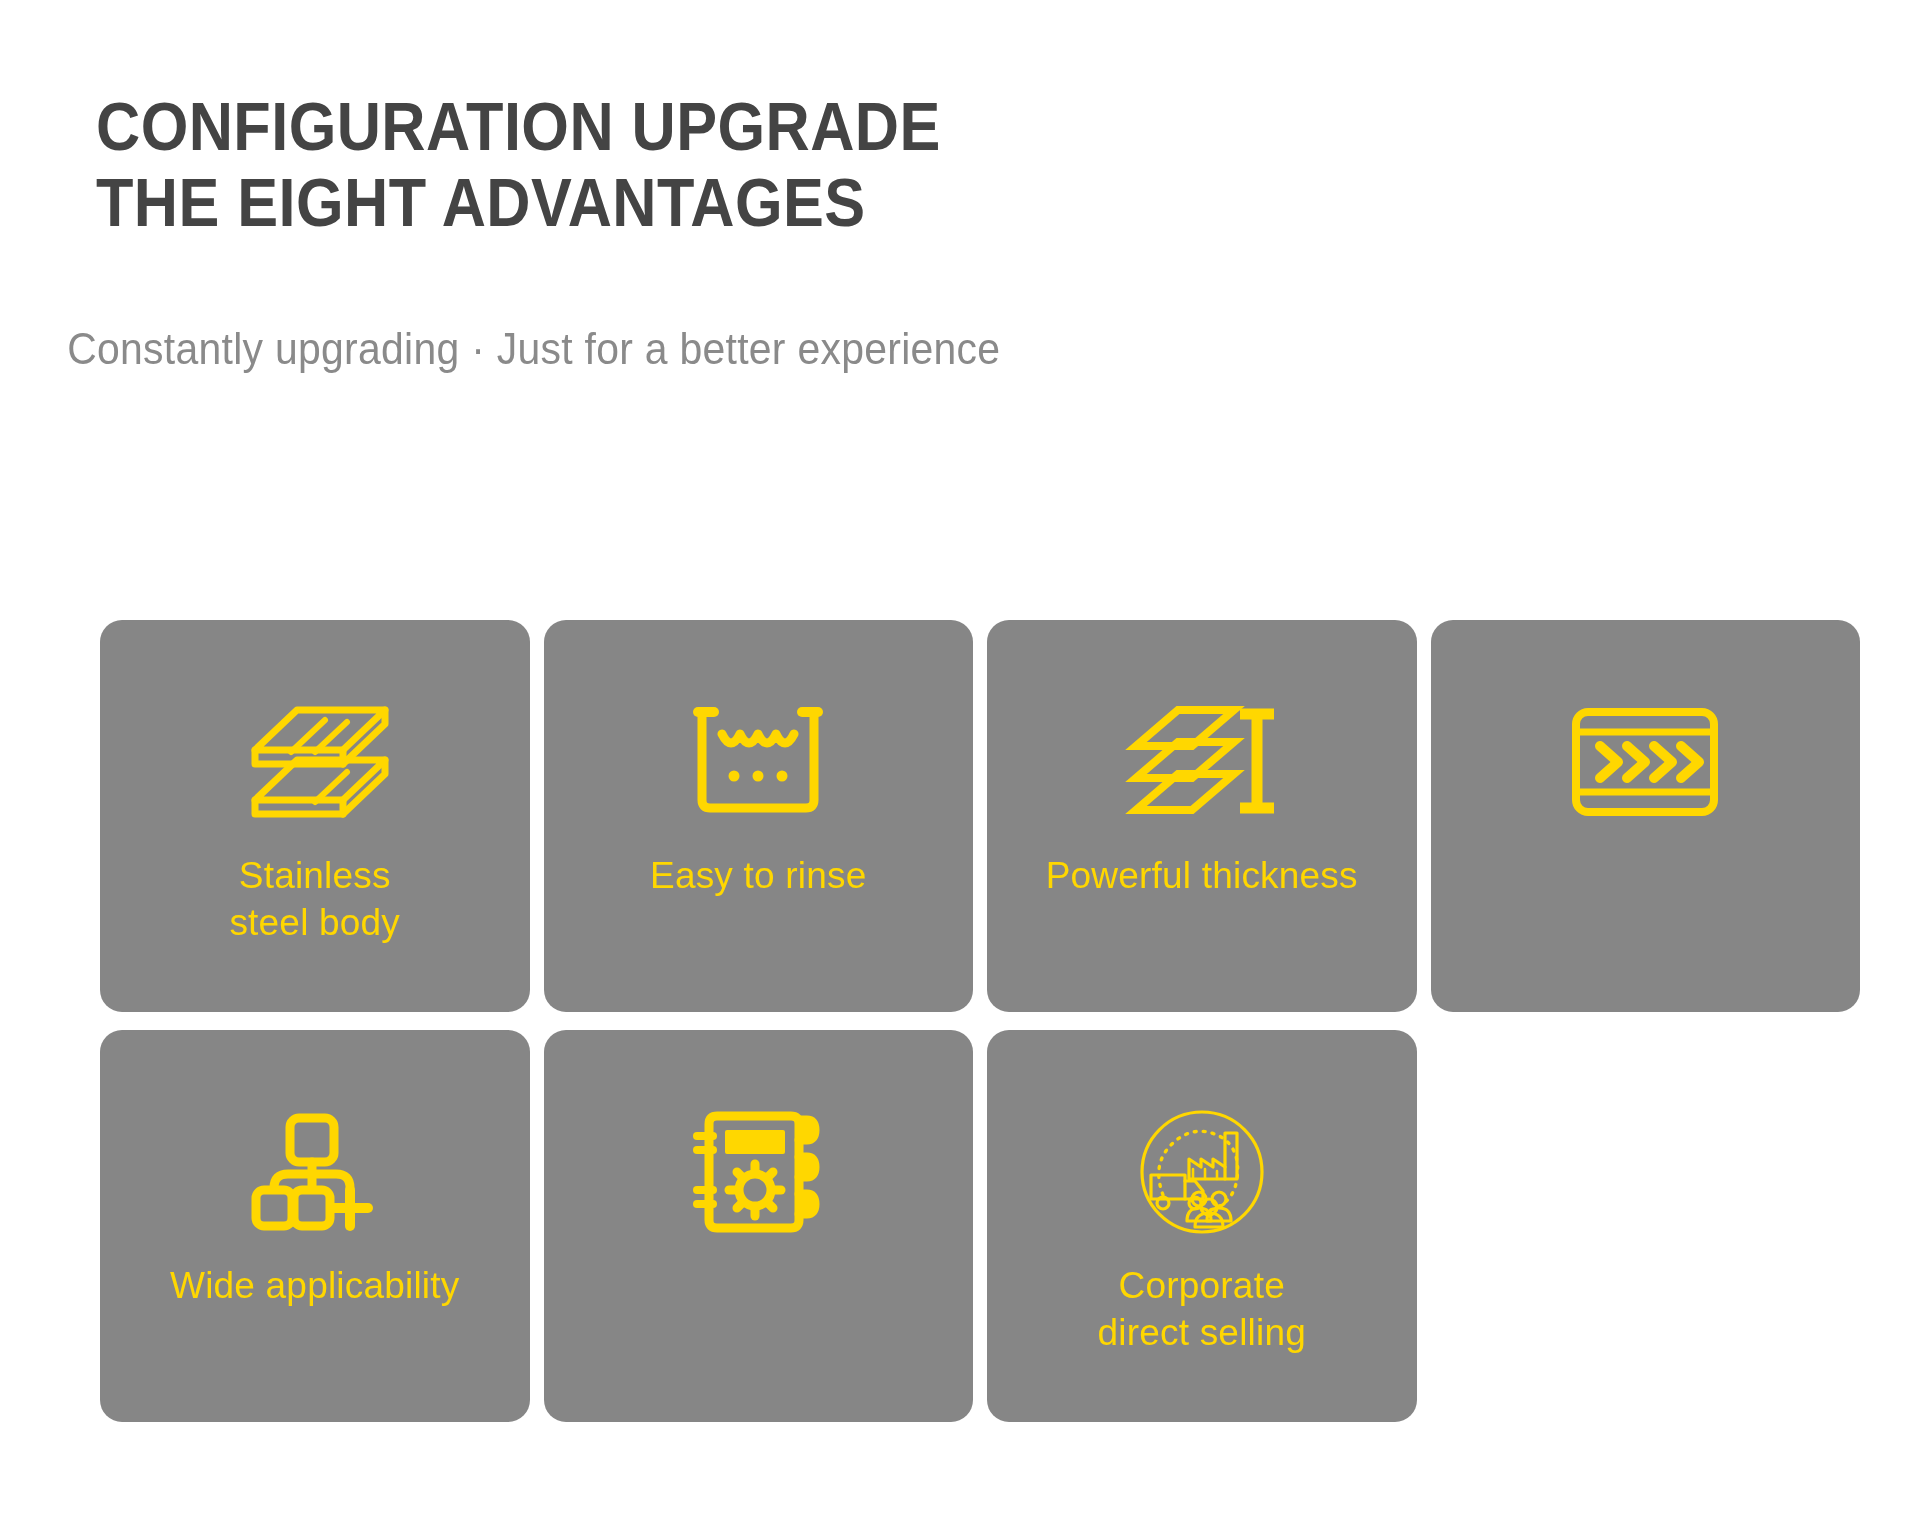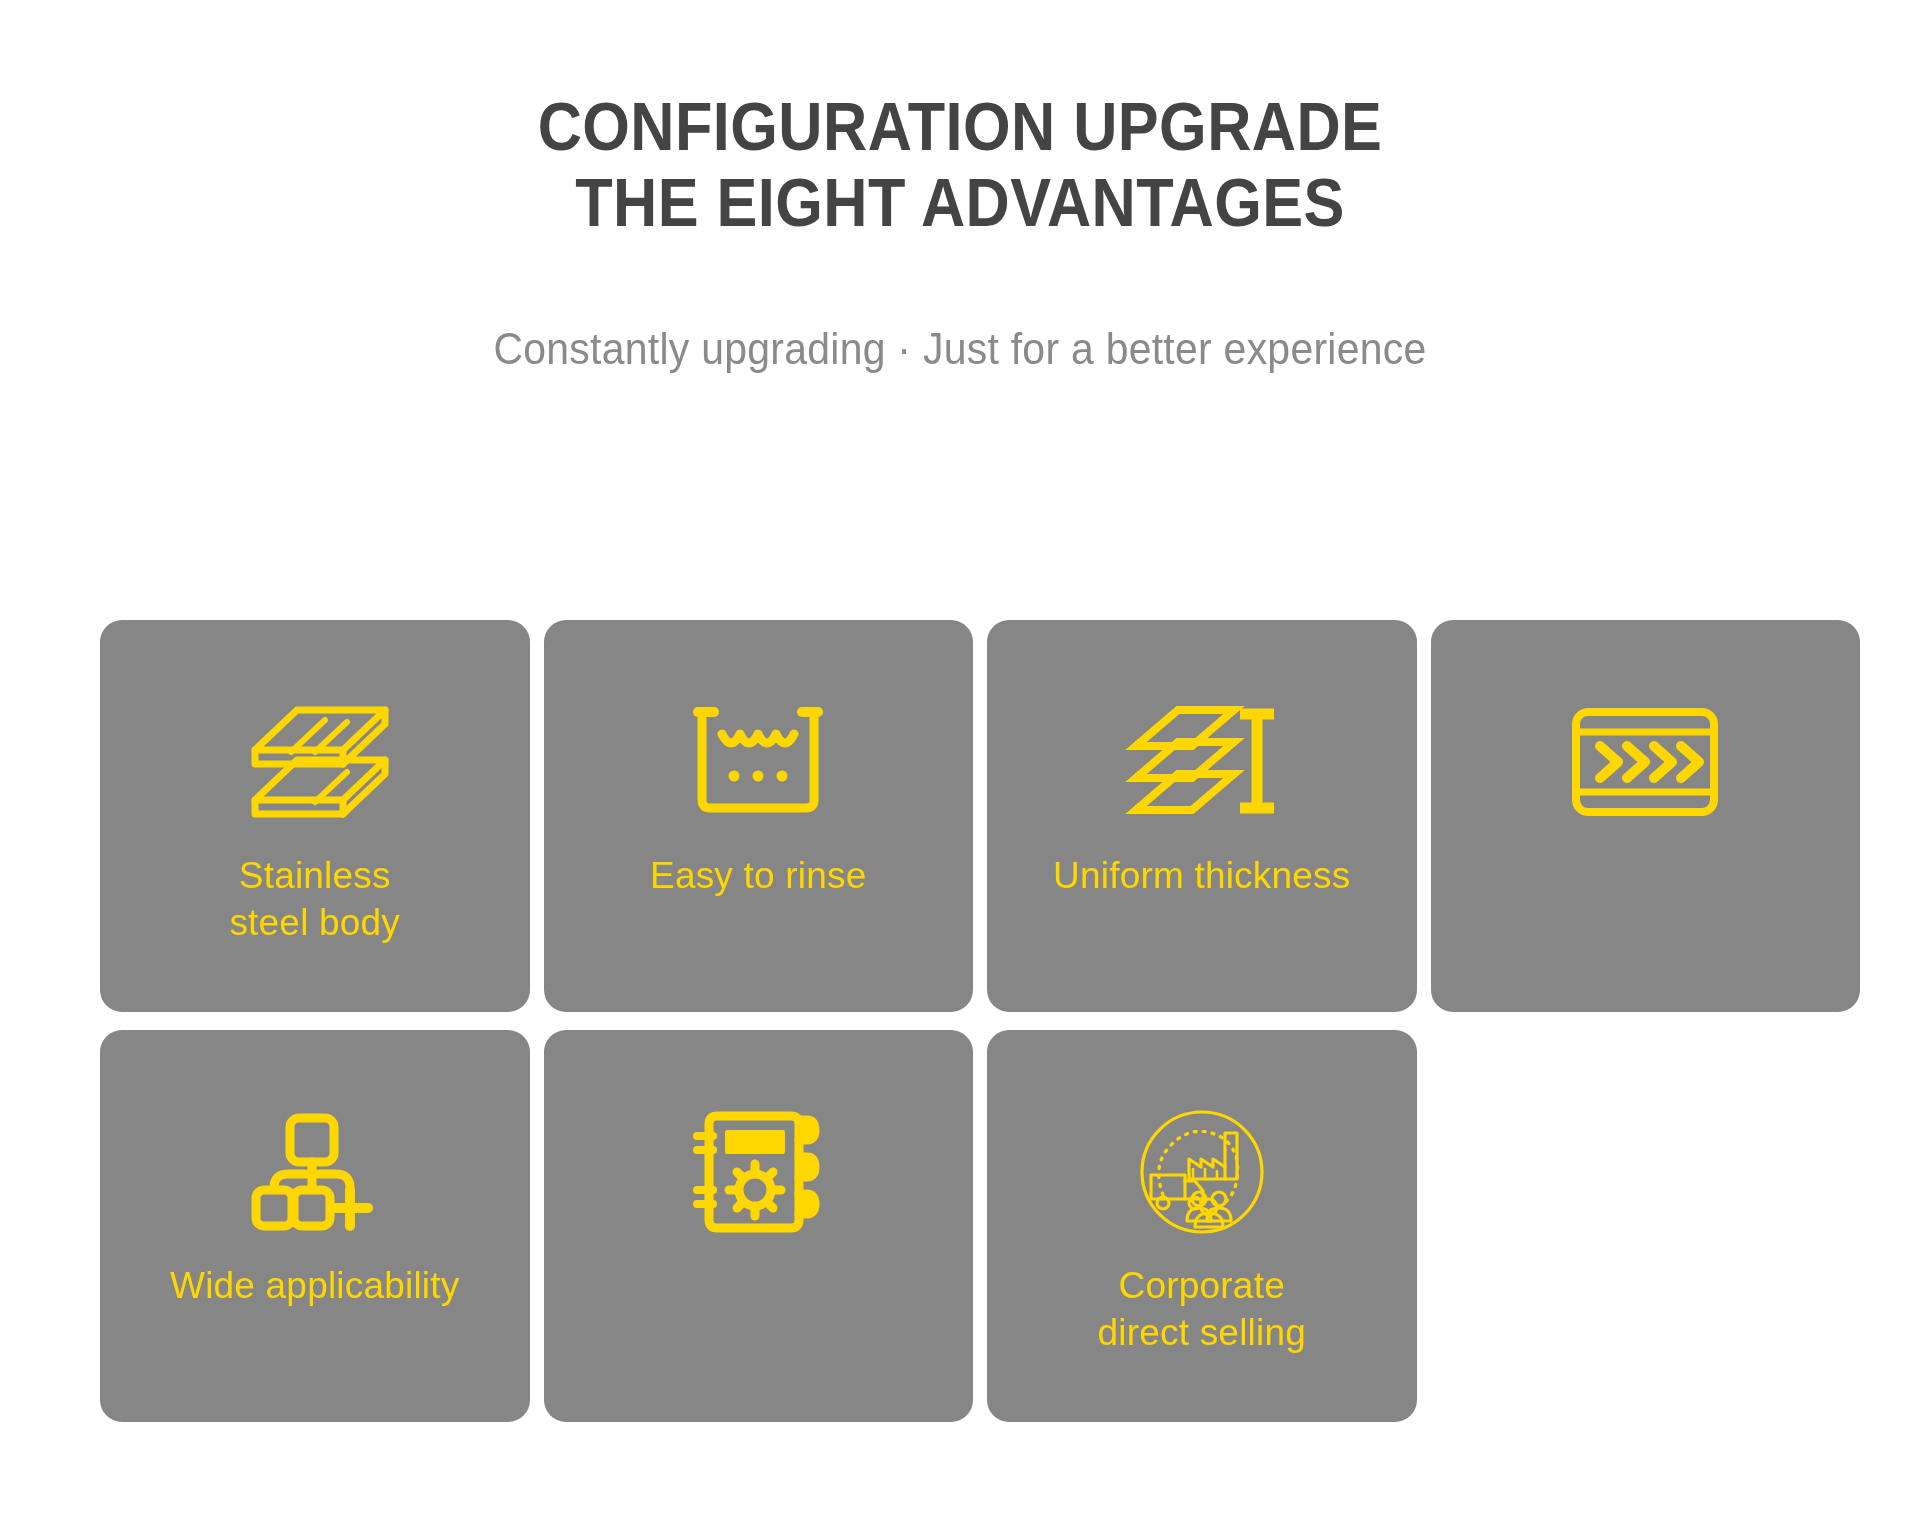--- a/index.html
+++ b/index.html
@@ -12,21 +12,20 @@
   .page {
     position:relative;
     width:1920px; height:1522px;
     background:#ffffff;
   }
 
   
   .header {
     position:absolute;
     top:88px; left:0; width:1920px;
-    text-align:center;
   }
   .title {
     color:#444444;
     font-size:68px;
     font-weight:bold;
     letter-spacing:0.5px;
     line-height:1.12;
     transform:scaleX(0.90);
     transform-origin:center top;
     white-space:pre-line;
@@ -134,21 +133,21 @@
       <div class="icon-wrap">
         <svg width="160" height="120" viewBox="0 0 160 120" fill="none" stroke="#FFD700" stroke-width="8" stroke-linecap="butt" stroke-linejoin="miter">
           <path d="M56 8 L112 8 L70 44 L14 44 Z"></path>
           <path d="M56 40 L112 40 L70 76 L14 76 Z"></path>
           <path d="M56 72 L112 72 L70 108 L14 108 Z"></path>
           <path d="M118 12 L152 12" stroke-width="11"></path>
           <path d="M135 12 L135 106" stroke-width="11"></path>
           <path d="M118 106 L152 106" stroke-width="11"></path>
         </svg>
       </div>
-      <div class="card-label">Uniform thickness</div>
+      <div class="card-label">Powerful thickness</div>
     </div>
 
     <div class="card">
       <div class="icon-wrap">
         <svg width="150" height="112" viewBox="0 0 150 112" fill="none" stroke="#FFD700" stroke-width="8" stroke-linecap="round" stroke-linejoin="round">
           <rect x="6" y="6" width="138" height="100" rx="12"></rect>
           <path d="M8 26 L142 26" stroke-width="7"></path>
           <path d="M8 86 L142 86" stroke-width="7"></path>
           <path d="M30 40 L48 56 L30 72" stroke-width="10"></path>
           <path d="M57 40 L75 56 L57 72" stroke-width="10"></path>

